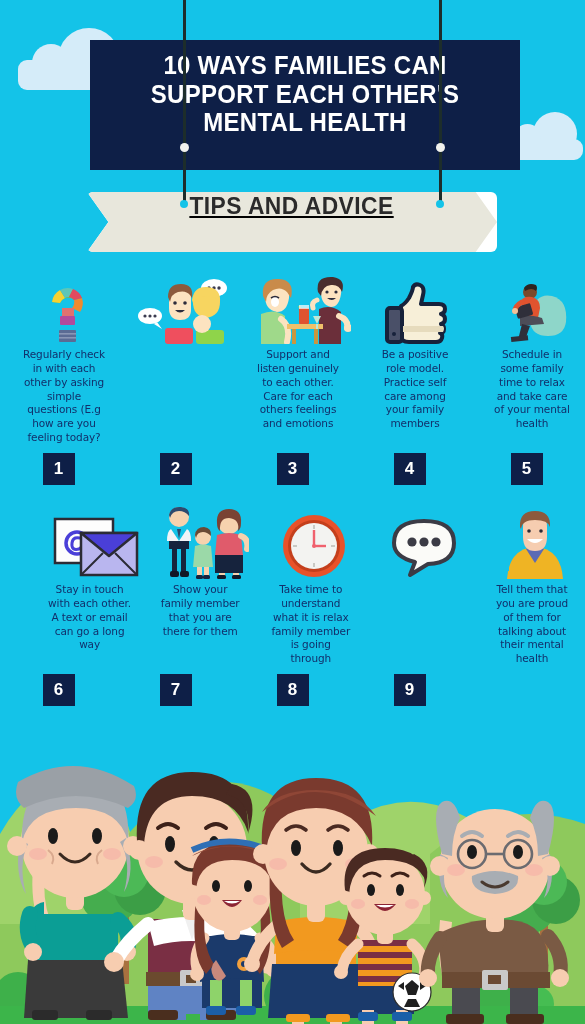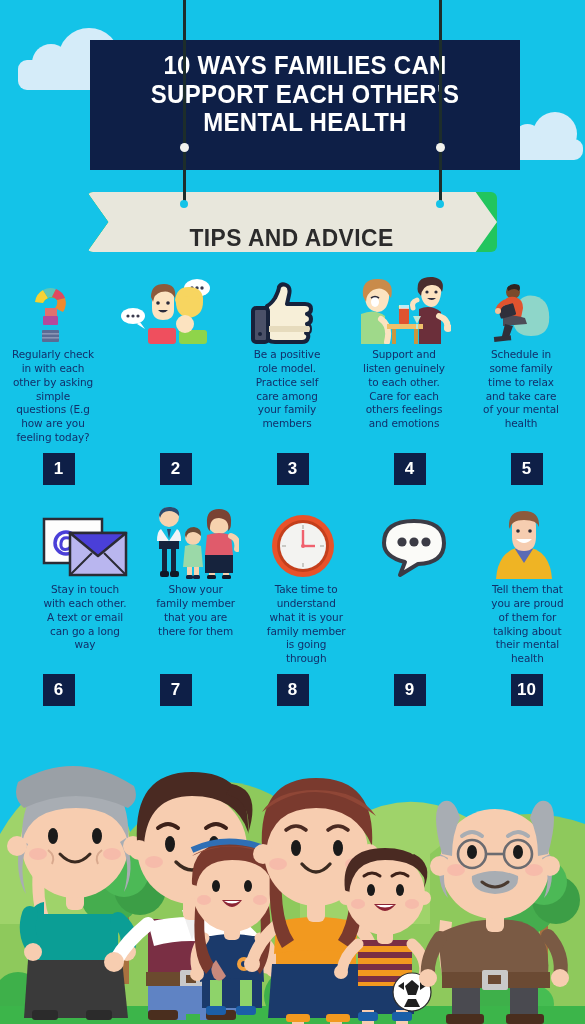--- a/index.html
+++ b/index.html
@@ -48,40 +48,41 @@
     color:#ffffff; text-align:center; font-weight:bold;
     font-size:25.5px; line-height:1.12; letter-spacing:0.3px;
     font-family:"Liberation Sans Narrow","Liberation Sans", sans-serif;
     transform:scaleX(0.94); transform-origin:center top;
     white-space:pre-line;
   }
 
   
   .ribbon {
     position:absolute; left:87px; top:192px; width:410px; height:60px;
-    background:#22c55e; z-index:2;
-    display:flex; align-items:flex-end; justify-content:center;
+    background:#ffffff; z-index:2;
+    display:flex; align-items:flex-start; justify-content:center;
     clip-path:polygon(0 0, 100% 0, 100% 100%, 0 100%, 5.2% 50%);
     border-radius:6px;
+    text-decoration:underline;
   }
   .ribbon-inner {
     position:absolute; inset:0; background:#e8e7dc; border-radius:6px;
     clip-path:polygon(0% 0%, 94.8% 0%, 100% 50%, 94.8% 100%, 0% 100%, 5.2% 50%);
   }
   .ribbon-text {
     position:relative; z-index:2;
     color:#2b2b2b; font-weight:bold; font-size:24px; letter-spacing:0.5px;
     font-family:"Liberation Sans Narrow","Liberation Sans", sans-serif;
     transform:scaleX(0.95);
   }
 
   
   .tips { position:absolute; left:0; top:272px; width:585px; z-index:2; }
   .tip-row { display:flex; width:585px; }
-  .tip { width:117px; display:flex; flex-direction:column; align-items:flex-start; }
+  .tip { width:117px; display:flex; flex-direction:column; align-items:flex-end; }
   .tip-icon { width:100px; height:72px; position:relative; display:flex;
               align-items:flex-end; justify-content:center; }
   .tip-icon svg { display:block; }
   .tip-text {
     color:#12306b; text-align:center; font-size:10.5px; line-height:1.32;
     font-family:"DejaVu Sans", sans-serif; width:106px; margin-top:4px;
     white-space:pre-line; letter-spacing:-0.1px;
   }
   .badge {
     width:32px; height:32px; background:#0e1f47; color:#fff;
@@ -176,37 +177,20 @@
             <path d="M32 21 Q32 8 45 8 Q58 8 56 22 L54 19 Q50 14 42 16 Q35 18 34 26 Z" fill="#8c5a3c"></path>
             <circle cx="39" cy="27" r="1.8" fill="#2c2c3c"></circle>
               <circle cx="49" cy="27" r="1.8" fill="#2c2c3c"></circle>
             <path d="M39 34 Q44 39 49 34 Z" fill="#2c2c3c"></path>
             <rect x="60" y="54" width="28" height="14" fill="#8fd44a" rx="3"></rect>
             <path d="M57 26 Q57 12 70 12 Q84 12 84 26 Q84 40 70 42 Q57 40 57 26 Z" fill="#f7d560"></path>
             <circle cx="66" cy="48" r="9" fill="#fce3c0"></circle>
             <path d="M56 24 Q58 10 71 11 Q85 12 84 26 Q80 20 70 20 Q60 20 58 30 Z" fill="#f7d560"></path>
           </svg>
         </div>
-      </div>
-
-      <div class="tip">
-        <div class="tip-icon">
-          <svg width="66" height="62" viewBox="0 0 66 62">
-            <path d="M16 24 Q20 22 24 16 Q28 8 28 5 Q30 1 35 3 Q40 5 38 13 L36 22 L54 22 Q60 22 60 27 Q60 31 56 32 Q60 33 60 37 Q60 41 56 42 Q59 43 59 47 Q59 51 55 51 Q58 52 57 56 Q56 60 51 60 L24 60 Q16 60 16 54 Z" fill="#f7efd8" stroke="#17223b" stroke-width="4" stroke-linejoin="round"></path>
-            <rect x="2" y="26" width="15" height="34" rx="3" fill="#4a5068" stroke="#17223b" stroke-width="4"></rect>
-            <circle cx="9" cy="52" r="2" fill="#17223b"></circle>
-            <path d="M18 44 L58 44 Q60 46 58 50 L18 50 Z" fill="#e6dbbd"></path>
-          </svg>
-        </div>
-        <div class="tip-text">Be a positive
-role model.
-Practice self
-care among
-your family
-members</div>
       </div>
 
       <div class="tip">
         <div class="tip-icon">
           <svg width="100" height="70" viewBox="0 0 100 70">
             <path d="M14 22 Q12 8 26 8 Q40 8 38 24 Q36 38 26 38 Q14 36 14 22 Z" fill="#fce3c0"></path>
             <path d="M12 22 Q10 4 28 5 Q44 6 40 24 L36 18 Q30 12 22 16 Q15 20 15 28 Z" fill="#c98b4a"></path>
             <ellipse cx="24" cy="28" rx="4" ry="5" fill="#fff"></ellipse>
             <path d="M20 24 Q24 21 28 24" stroke="#2c2c3c" stroke-width="1.6" fill="none"></path>
             <path d="M10 40 Q24 34 34 42 L34 70 L10 70 Z" fill="#9fd98a"></path>
@@ -230,20 +214,37 @@
             <path d="M62 42 L70 42 L66 50 Z" fill="#bfe8d8"></path>
             <rect x="65" y="50" width="2" height="5" fill="#bfe8d8"></rect>
           </svg>
         </div>
         <div class="tip-text">Support and
 listen genuinely
 to each other.
 Care for each
 others feelings
 and emotions</div>
+      </div>
+
+      <div class="tip">
+        <div class="tip-icon">
+          <svg width="66" height="62" viewBox="0 0 66 62">
+            <path d="M16 24 Q20 22 24 16 Q28 8 28 5 Q30 1 35 3 Q40 5 38 13 L36 22 L54 22 Q60 22 60 27 Q60 31 56 32 Q60 33 60 37 Q60 41 56 42 Q59 43 59 47 Q59 51 55 51 Q58 52 57 56 Q56 60 51 60 L24 60 Q16 60 16 54 Z" fill="#f7efd8" stroke="#17223b" stroke-width="4" stroke-linejoin="round"></path>
+            <rect x="2" y="26" width="15" height="34" rx="3" fill="#4a5068" stroke="#17223b" stroke-width="4"></rect>
+            <circle cx="9" cy="52" r="2" fill="#17223b"></circle>
+            <path d="M18 44 L58 44 Q60 46 58 50 L18 50 Z" fill="#e6dbbd"></path>
+          </svg>
+        </div>
+        <div class="tip-text">Be a positive
+role model.
+Practice self
+care among
+your family
+members</div>
       </div>
 
       <div class="tip">
         <div class="tip-icon">
           <svg width="74" height="66" viewBox="0 0 74 66">
             <path d="M32 36 Q38 14 54 18 Q70 22 68 44 Q66 58 50 58 Q34 58 32 44 Z" fill="#8ed6c9"></path>
             <circle cx="32" cy="14" r="7" fill="#7a4a2b"></circle>
             <path d="M26 10 Q30 4 38 7 Q40 10 38 13 Q34 9 27 13 Z" fill="#2e2320"></path>
             <path d="M24 22 Q26 18 34 19 Q42 21 42 30 L40 40 L24 40 Z" fill="#e0532f"></path>
             <path d="M22 38 Q30 36 44 40 L46 46 L22 48 Z" fill="#4d4d58"></path>
@@ -349,21 +350,21 @@
               <line x1="12" y1="33" x2="16" y2="33"></line>
                 <line x1="50" y1="33" x2="54" y2="33"></line>
             </g>
             <line x1="33" y1="33" x2="33" y2="17" stroke="#f0616e" stroke-width="2.4"></line>
             <line x1="33" y1="33" x2="45" y2="33" stroke="#f0616e" stroke-width="2.4"></line>
             <circle cx="33" cy="33" r="2" fill="#f0616e"></circle>
           </svg>
         </div>
         <div class="tip-text">Take time to
 understand
-what it is your
+what it is relax
 family member
 is going
 through</div>
       </div>
 
       <div class="tip">
         <div class="tip-icon">
           <svg width="72" height="62" viewBox="0 0 72 62">
             <path d="M36 4 Q66 4 66 26 Q66 46 40 47 L22 58 L27 45 Q6 40 6 26 Q6 4 36 4 Z" fill="#fbfbf8" stroke="#3b3b45" stroke-width="4" stroke-linejoin="round"></path>
             <circle cx="24" cy="25" r="4.6" fill="#3b3b45"></circle>
@@ -399,23 +400,20 @@
           <div class="badge">6</div>
         </div>
       <div class="badge-cell">
           <div class="badge">7</div>
         </div>
       <div class="badge-cell">
           <div class="badge">8</div>
         </div>
       <div class="badge-cell">
           <div class="badge">9</div>
-        </div>
-      <div class="badge-cell">
-          <div class="badge">10</div>
         </div>
     </div>
   </div>
 
   <svg class="scene" viewBox="0 0 585 300">
 
     <path d="M0 110 Q40 40 95 60 Q150 80 150 300 L0 300 Z" fill="#9fd36a"></path>
     <path d="M120 120 Q190 30 270 70 Q330 100 330 300 L110 300 Z" fill="#8ec95c"></path>
     <path d="M300 140 Q380 50 460 90 Q540 130 585 120 L585 300 L300 300 Z" fill="#9fd36a"></path>
     <path d="M430 130 Q500 70 585 100 L585 300 L430 300 Z" fill="#8ec95c"></path>

